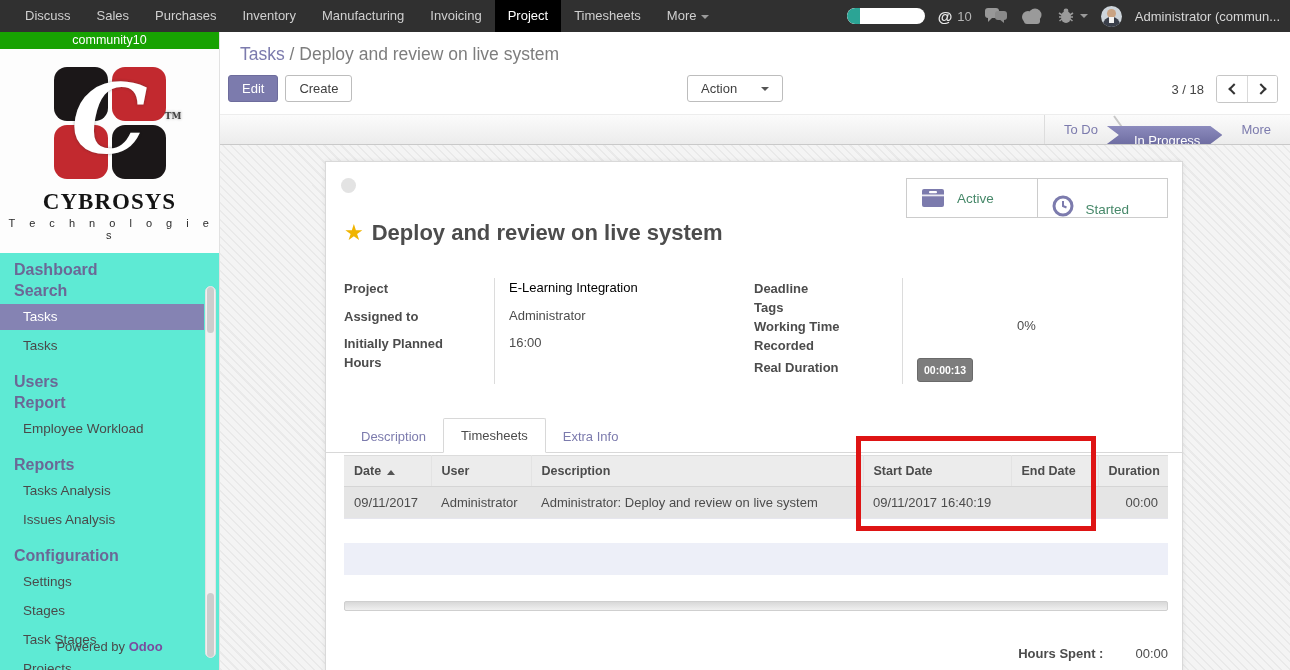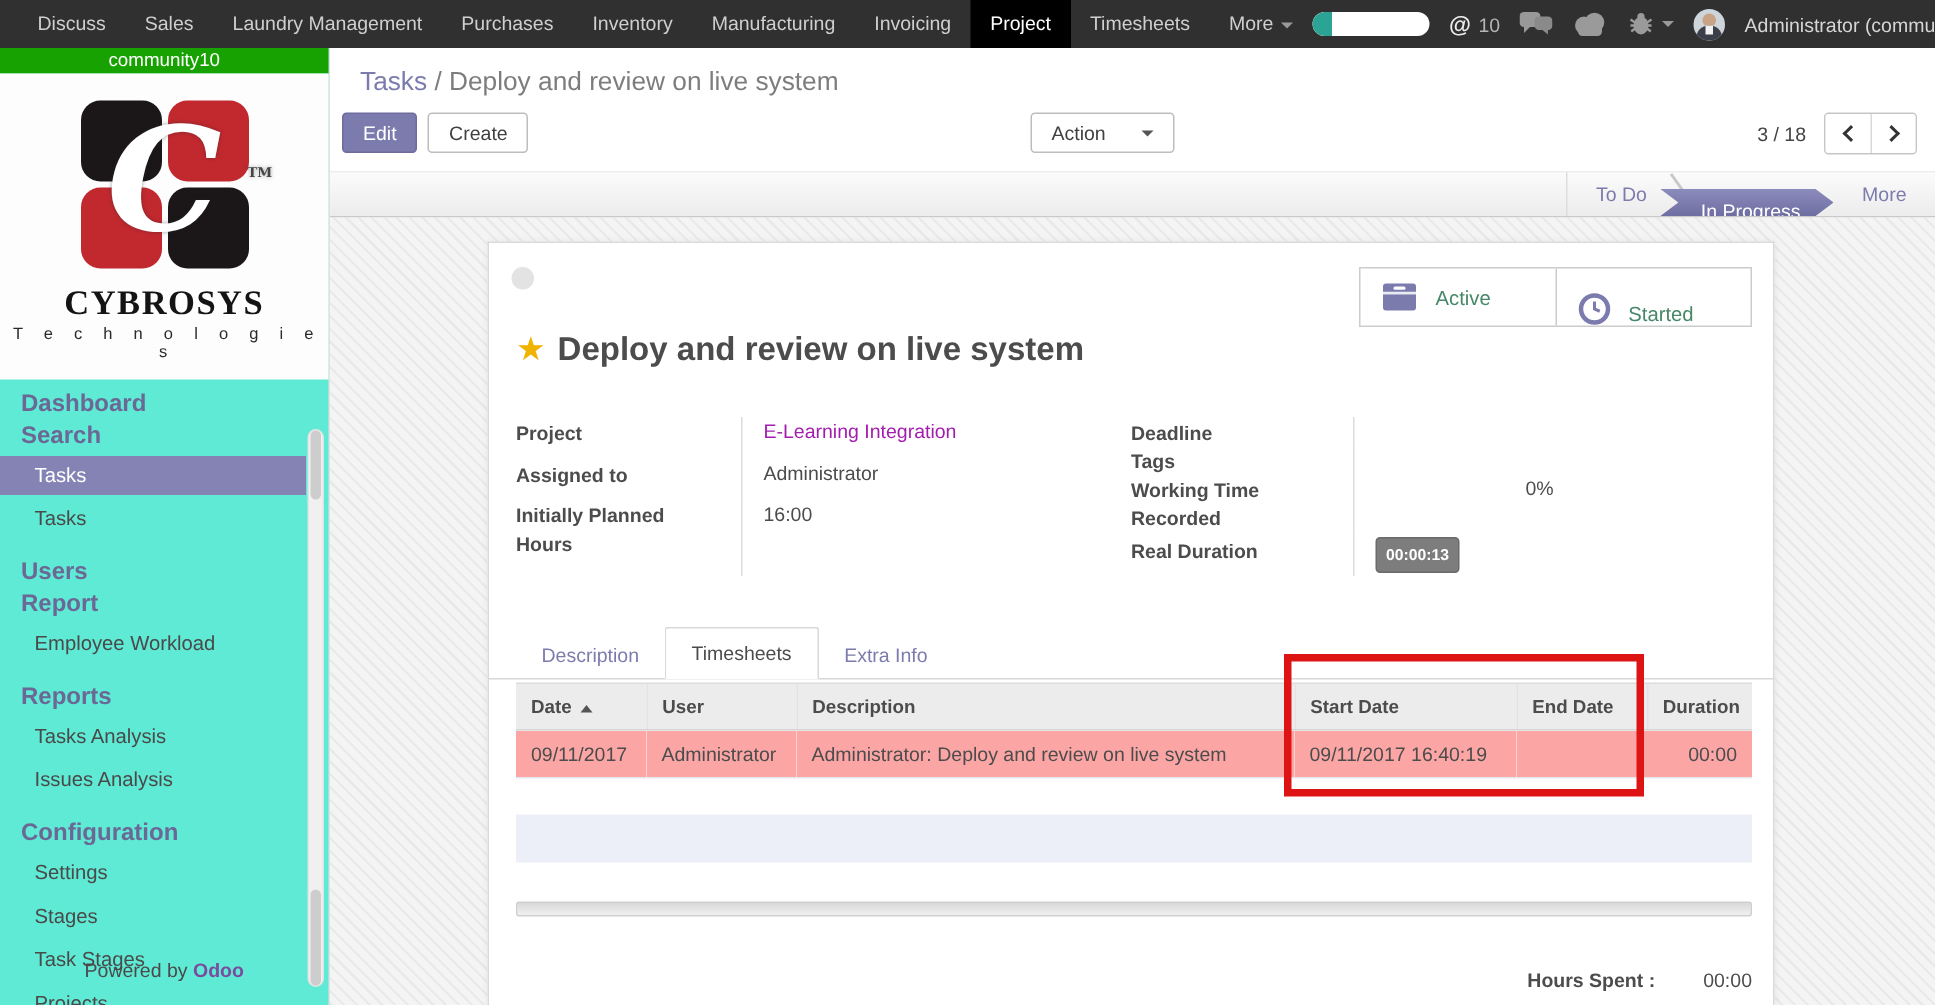--- a/index.html
+++ b/index.html
@@ -108,35 +108,35 @@
   .fields { position:absolute; left:18px; top:116px; display:flex; }
   .fgroup { display:grid; }
   .fgroup-left { grid-template-columns:150px 240px; width:390px; }
   .fgroup-left .frow-1 { height:28px; } .fgroup-left .frow-2 { height:27px; } .fgroup-left .frow-3 { height:51px; }
   .fgroup-right { grid-template-columns:148px 264px; width:412px; margin-left:20px; }
   .fgroup-right .frow-1 { height:19px; } .fgroup-right .frow-2 { height:19px; }
   .fgroup-right .frow-3 { height:41px; } .fgroup-right .frow-4 { height:27px; }
   .flabel { font-weight:bold; color:#4c4c4c; font-size:13px; line-height:19px; padding-top:1px; }
   .flabel .narrow { display:inline-block; max-width:108px; }
   .fvalue { border-left:1px solid #dcdcdc; padding-left:14px; font-size:13px; color:#4c4c4c; line-height:18px; padding-top:1px; }
-  .flink { color:#a21caf; cursor:pointer;margin-top:43px; }
+  .flink { color:#000000; cursor:pointer;margin-top:43px; }
   .pct { display:inline-block; margin-left:100px; }
   .dur-badge { display:inline-block; background:#7d7d7d; border:1px solid #6a6a6a; color:#fff;
     font-weight:bold; font-size:10.5px; padding:2px 6px; border-radius:3px; }
 
   .notebook { position:absolute; left:0px; top:256px; right:0; }
   .tabs { display:flex; padding-left:18px; border-bottom:1px solid #d8d8d8; align-items:flex-end; }
   .tab { font-size:13px; color:#7c7bad; padding:9px 17px; cursor:pointer; margin-bottom:-1px; }
   .tab.active { color:#4c4c4c; background:#fff; border:1px solid #d8d8d8; border-bottom:1px solid #fff; border-radius:2px 2px 0 0; }
 
   .ts-table { position:absolute; left:18px; top:293px; width:824px; border-collapse:collapse; table-layout:fixed; }
   .ts-table th { background:#ececec; font-size:12.5px; font-weight:bold; color:#4c4c4c; text-align:left;
     padding:8px 10px; border-top:1px solid #dcdcdc; border-bottom:1px solid #d5d5d5; border-right:1px solid #e3e3e3; cursor:pointer; }
   .ts-table th:last-child { border-right:none; }
-  .ts-table td { background:#fca5a5; font-size:13px; color:#4c4c4c; padding:8px 10px;
+  .ts-table td { background:#e5e5e5; font-size:13px; color:#4c4c4c; padding:8px 10px;
     border-bottom:1px solid #e6e6ee; overflow:hidden; white-space:nowrap; }
   .num { text-align:right; }
   .sort-asc { display:inline-block; width:0; height:0; border-left:4px solid transparent;
     border-right:4px solid transparent; border-bottom:5px solid #555; margin-left:6px; }
 
   .add-strip { position:absolute; left:18px; top:381px; width:824px; height:32px; background:#edeff8; }
   .hscroll { position:absolute; left:18px; top:439px; width:824px; height:10px;
     background:linear-gradient(#d8d8d8,#f0f0f0); border:1px solid #cfcfcf; border-radius:2px; cursor:pointer; }
   .hours-row { position:absolute; left:18px; top:484px; width:824px; display:flex;
     justify-content:flex-end; align-items:center; gap:32px; font-size:13px; color:#4c4c4c; }
@@ -146,21 +146,20 @@
   .red-box { position:absolute; left:856px; top:436px; width:240px; height:95px;
     border:5px solid #de1414; z-index:50; pointer-events:none; }
 </style>
 </head>
 <body>
 
 <div class="topbar">
   <div class="tmenu">
     <div class="tmenu-item">Discuss</div>
     <div class="tmenu-item">Sales</div>
-    <div class="tmenu-item">Laundry Management</div>
     <div class="tmenu-item">Purchases</div>
     <div class="tmenu-item">Inventory</div>
     <div class="tmenu-item">Manufacturing</div>
     <div class="tmenu-item">Invoicing</div>
     <div class="tmenu-item active">Project</div>
     <div class="tmenu-item">Timesheets</div>
     <div class="tmenu-item">
       <span>More</span><span class="caret"></span>
     </div>
   </div>

